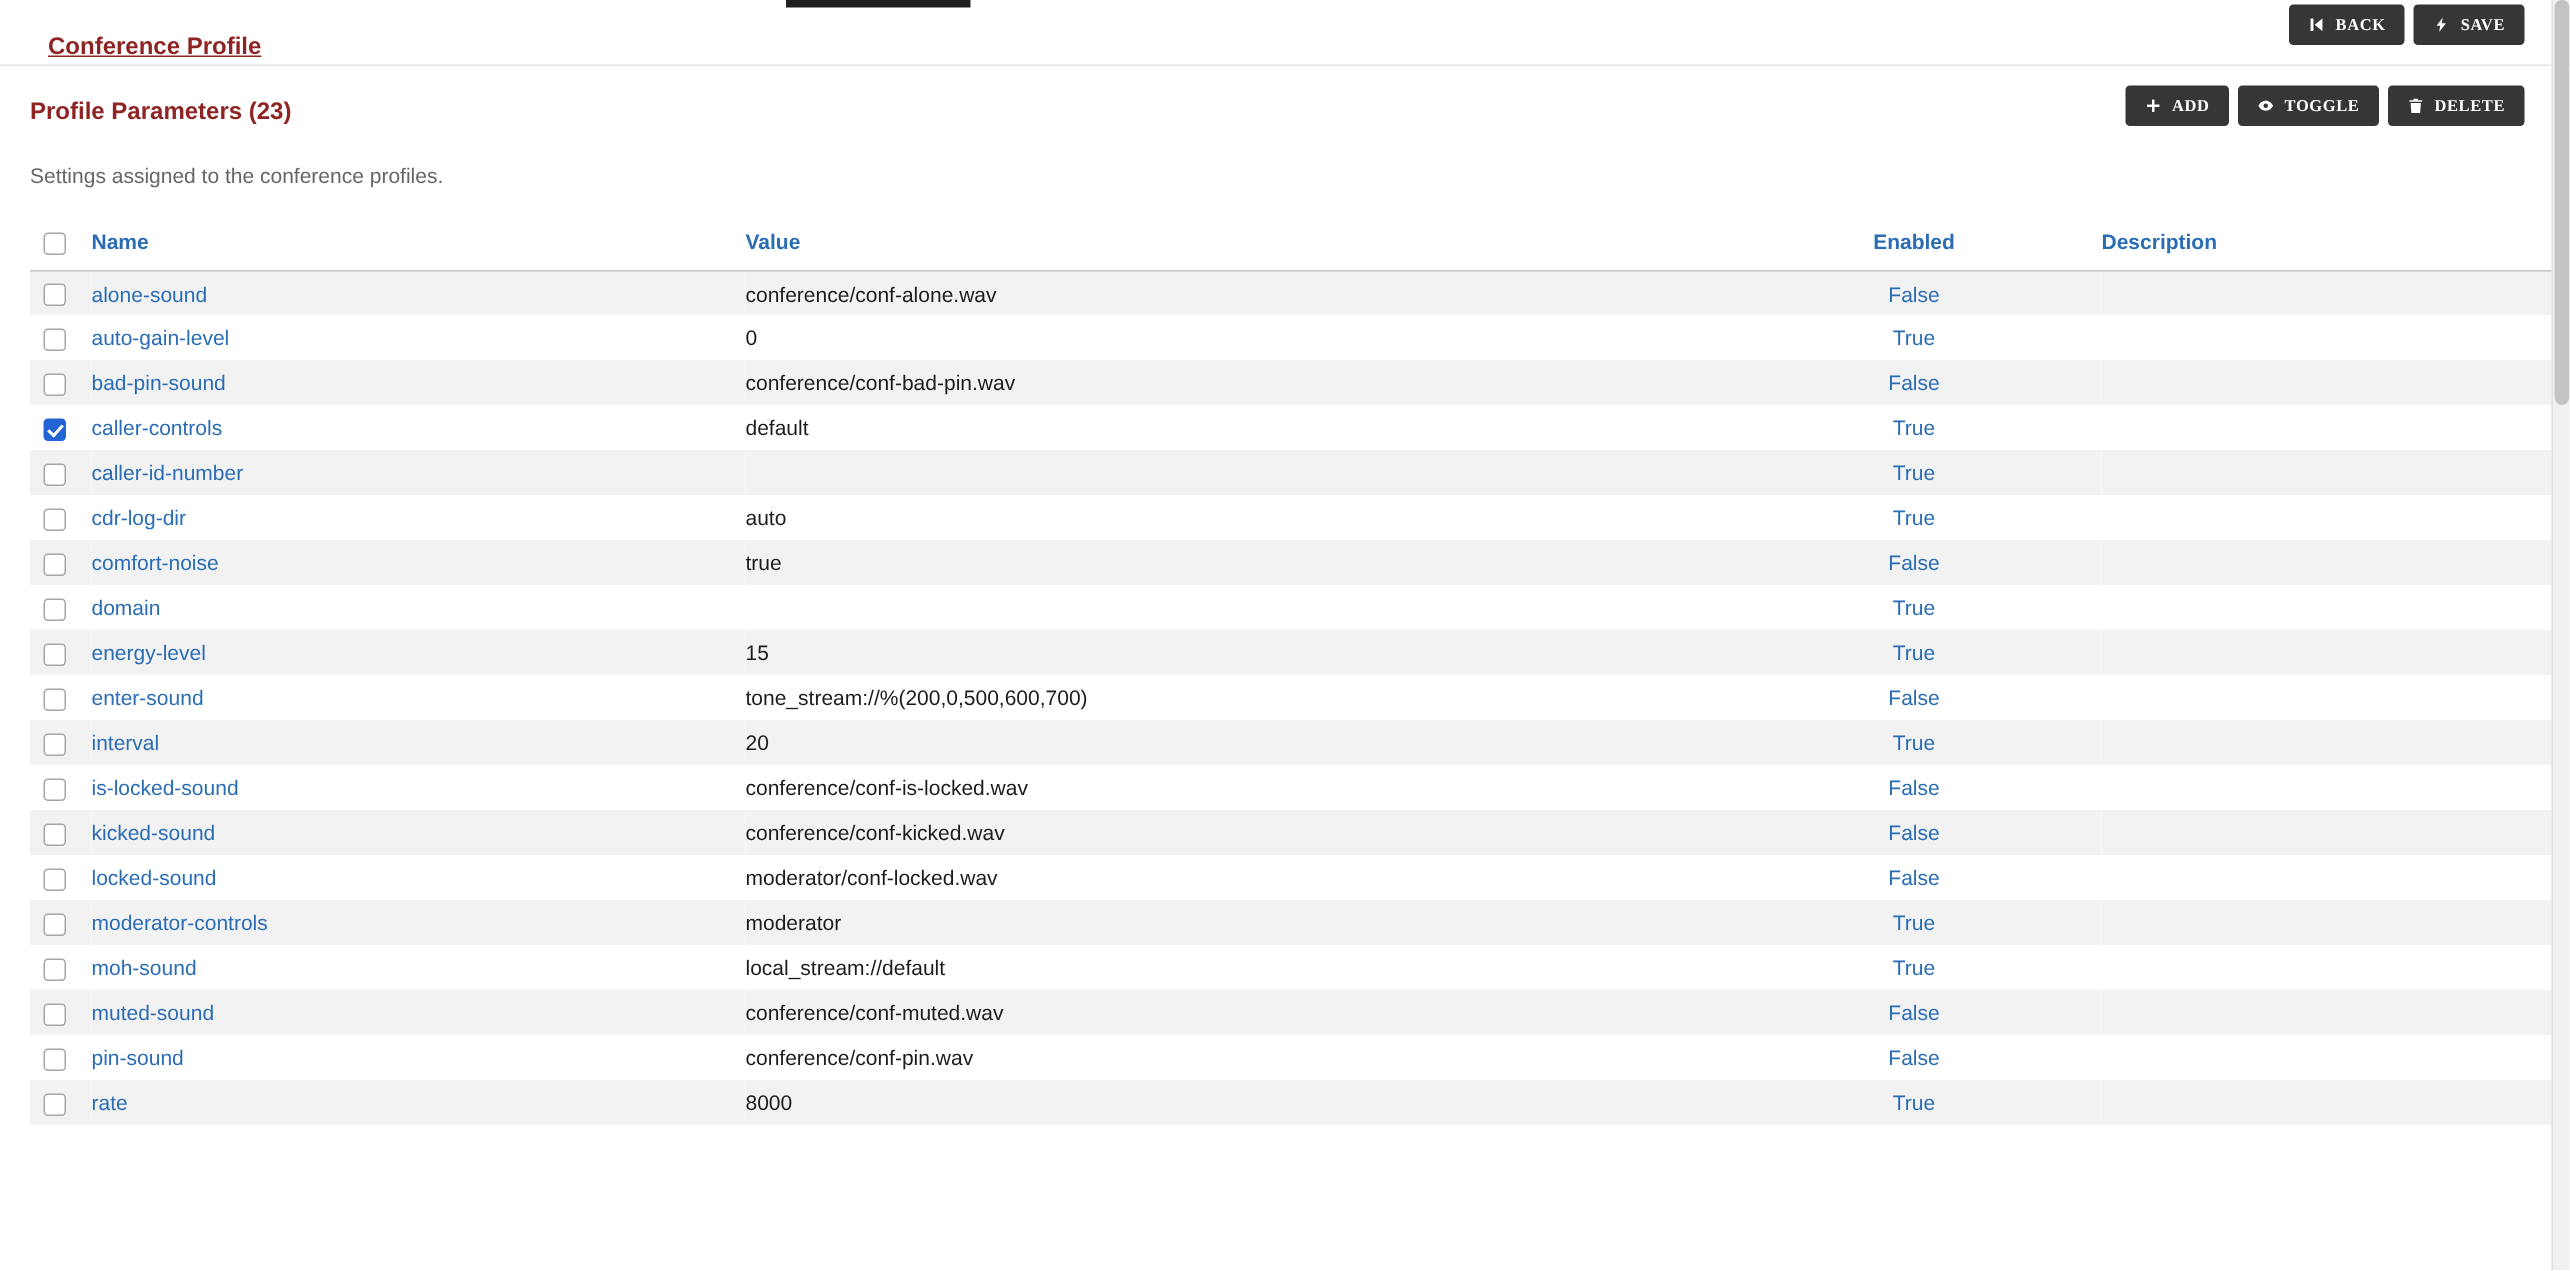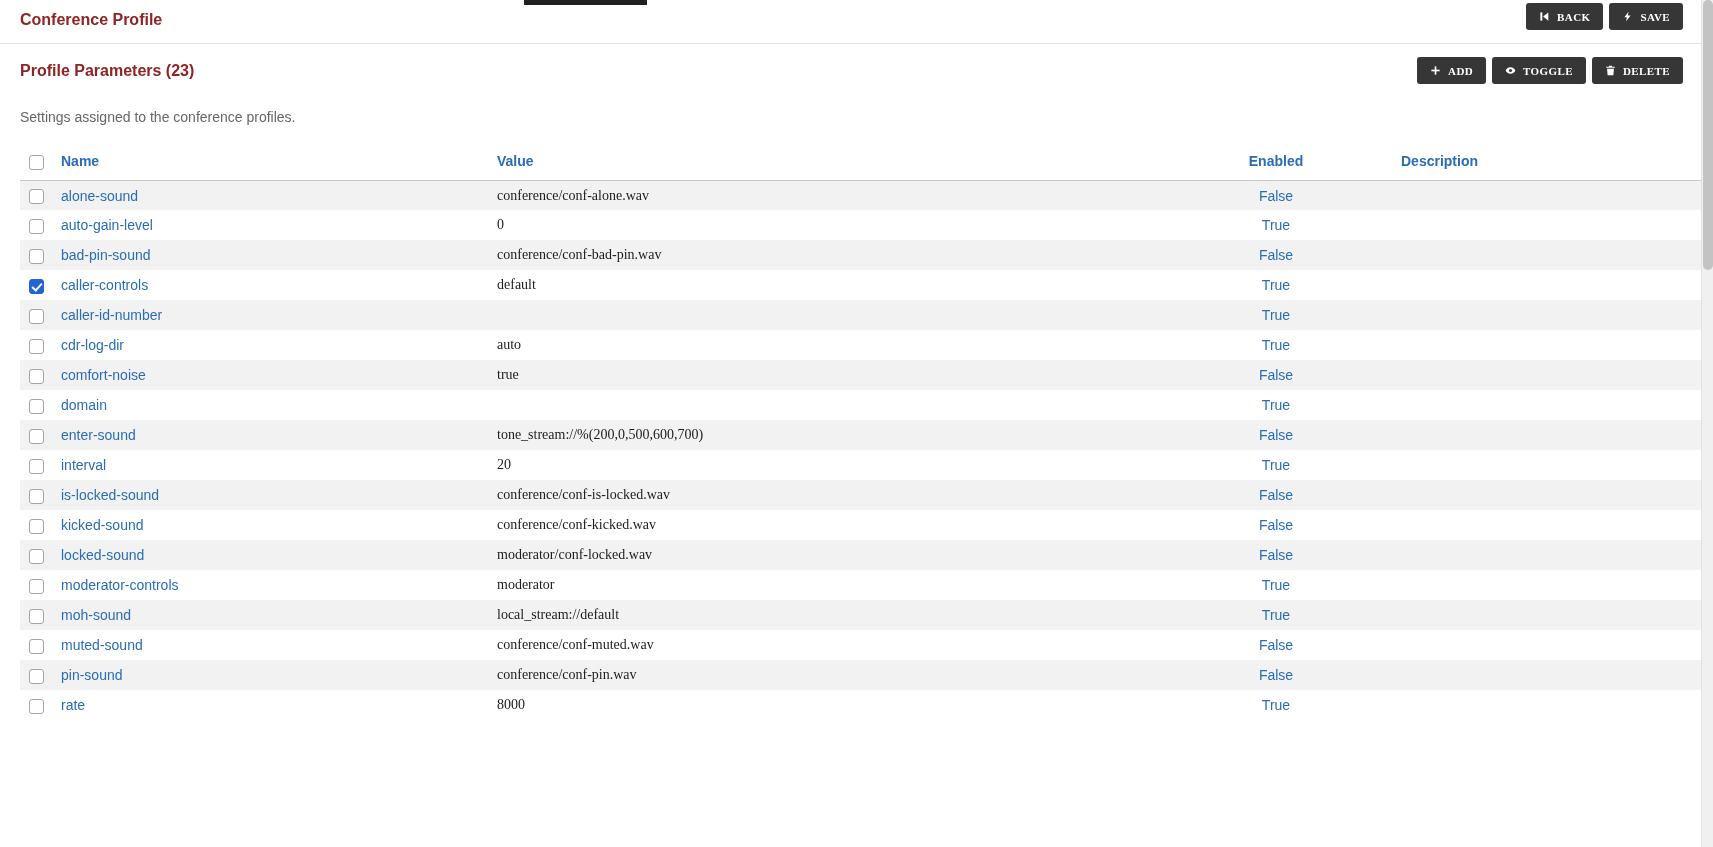--- a/index.html
+++ b/index.html
@@ -9,42 +9,42 @@
   }
   *{box-sizing:border-box;}
   html,body{margin:0;padding:0;}
   body{font-family:"Liberation Sans","DejaVu Sans",sans-serif;background:#fff;}
   .page{position:relative;width:1713px;height:847px;background:#fff;overflow:hidden;}
 
   .artifact{position:absolute;left:524px;top:0;width:123px;height:5px;background:#202020;}
 
   .topbar{display:flex;justify-content:space-between;align-items:flex-start;height:44px;
     padding:3px 30px 0 20px;border-bottom:1px solid var(--divider);}
-  .page-title{margin:0;padding-top:8px;font-size:16px;font-weight:bold;color:var(--heading);}
+  .page-title{margin:12px;padding-top:8px;font-size:16px;font-weight:bold;color:var(--heading);text-decoration:underline;}
 
   .btn-group{display:flex;gap:6px;}
   .btn{display:inline-flex;align-items:center;gap:7px;background:var(--button-bg);color:var(--button-fg);
     border:none;border-radius:3px;padding:0 13px;height:27px;font-family:Liberation Serif, serif;font-size:11px;
     font-weight:bold;letter-spacing:.4px;cursor:pointer;white-space:nowrap;}
   .btn .icon{display:inline-flex;align-items:center;}
   .btn svg{width:11px;height:11px;fill:var(--button-fg);}
   .btn svg .cutout{fill:var(--button-bg);}
 
-  .section-head{display:flex;justify-content:space-between;align-items:center;padding:13px 30px 0 20px;}
+  .section-head{display:flex;justify-content:space-between;align-items:flex-end;padding:13px 30px 0 20px;}
   .section-title{margin:0;font-size:16px;font-weight:bold;color:var(--heading);}
   .subtitle{margin:25px 20px 0;font-size:14px;color:var(--muted);}
 
   table{margin:20px 0 0 20px;width:1681px;border-collapse:collapse;table-layout:fixed;font-size:14px;}
   th{text-align:left;padding:8px 0 10px;border-bottom:1px solid var(--header-border);font-weight:bold;}
   th a{color:var(--link);font-weight:bold;text-decoration:none;cursor:pointer;}
   td{padding:0;height:30px;overflow:hidden;white-space:nowrap;}
   tbody tr:nth-child(odd){background:var(--stripe);}
   .col-check{padding-left:9px;}
   .link{color:var(--link);text-decoration:none;cursor:pointer;}
-  .value-cell{color:var(--value-text);font-family:Liberation Serif, serif;}
+  .value-cell{color:var(--value-text);}
   .col-enabled{text-align:center;padding-right:97px;}
 
   input[type="checkbox"]{appearance:none;-webkit-appearance:none;width:15px;height:15px;
     border:1.5px solid #a6a6a6;border-radius:3px;background:#fff;margin:0;vertical-align:middle;
     position:relative;cursor:pointer;}
   input[type="checkbox"]:checked{background:var(--checkbox);border-color:var(--checkbox);}
   input[type="checkbox"]:checked::after{content:"";position:absolute;left:4px;top:1px;width:4px;height:8px;
     border:solid #fff;border-width:0 2px 2px 0;transform:rotate(42deg);}
 
   .scrollbar{position:absolute;right:0;top:0;width:12px;height:847px;background:var(--scroll-track);
@@ -186,20 +186,27 @@
   </tr>
         <tr>
     <td class="col-check"><input type="checkbox" style=""></td>
     <td class="col-name"><a class="link">domain</a></td>
     <td class="value-cell"></td>
     <td class="col-enabled"><a class="link">True</a></td>
     <td class="col-desc"></td>
   </tr>
         <tr>
     <td class="col-check"><input type="checkbox" style=""></td>
+    <td class="col-name"><a class="link">energy-level</a></td>
+    <td class="value-cell">15</td>
+    <td class="col-enabled"><a class="link">True</a></td>
+    <td class="col-desc"></td>
+  </tr>
+        <tr>
+    <td class="col-check"><input type="checkbox" style=""></td>
     <td class="col-name"><a class="link">enter-sound</a></td>
     <td class="value-cell">tone_stream://%(200,0,500,600,700)</td>
     <td class="col-enabled"><a class="link">False</a></td>
     <td class="col-desc"></td>
   </tr>
         <tr>
     <td class="col-check"><input type="checkbox" style=""></td>
     <td class="col-name"><a class="link">interval</a></td>
     <td class="value-cell">20</td>
     <td class="col-enabled"><a class="link">True</a></td>

